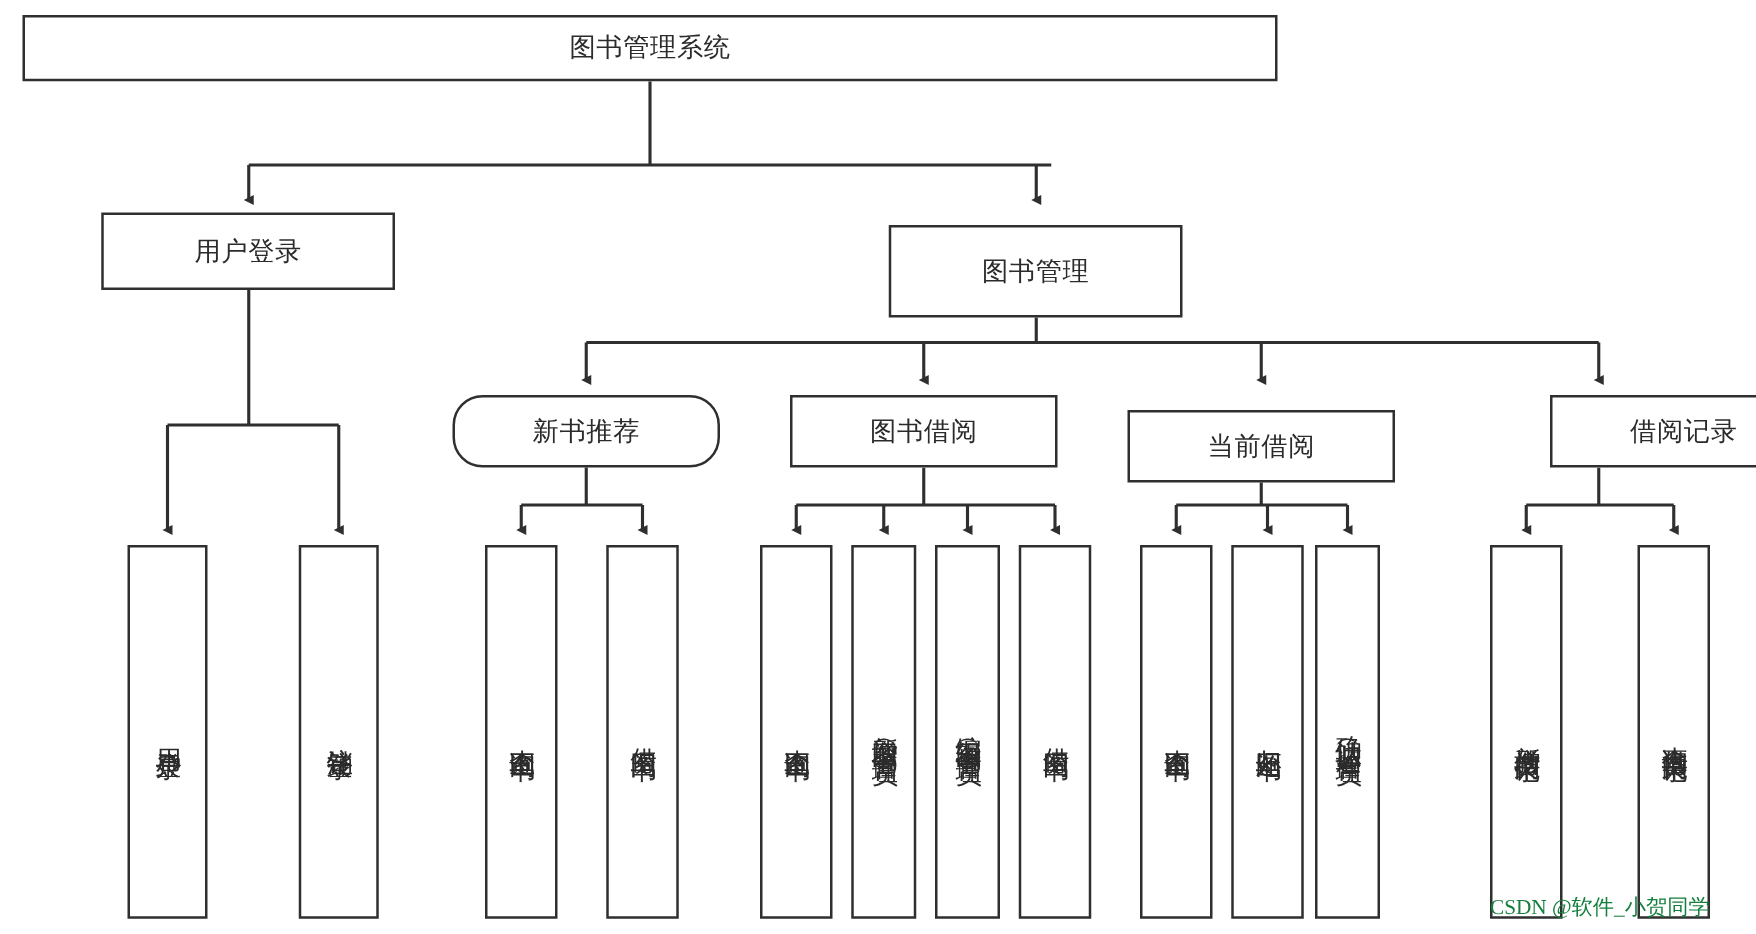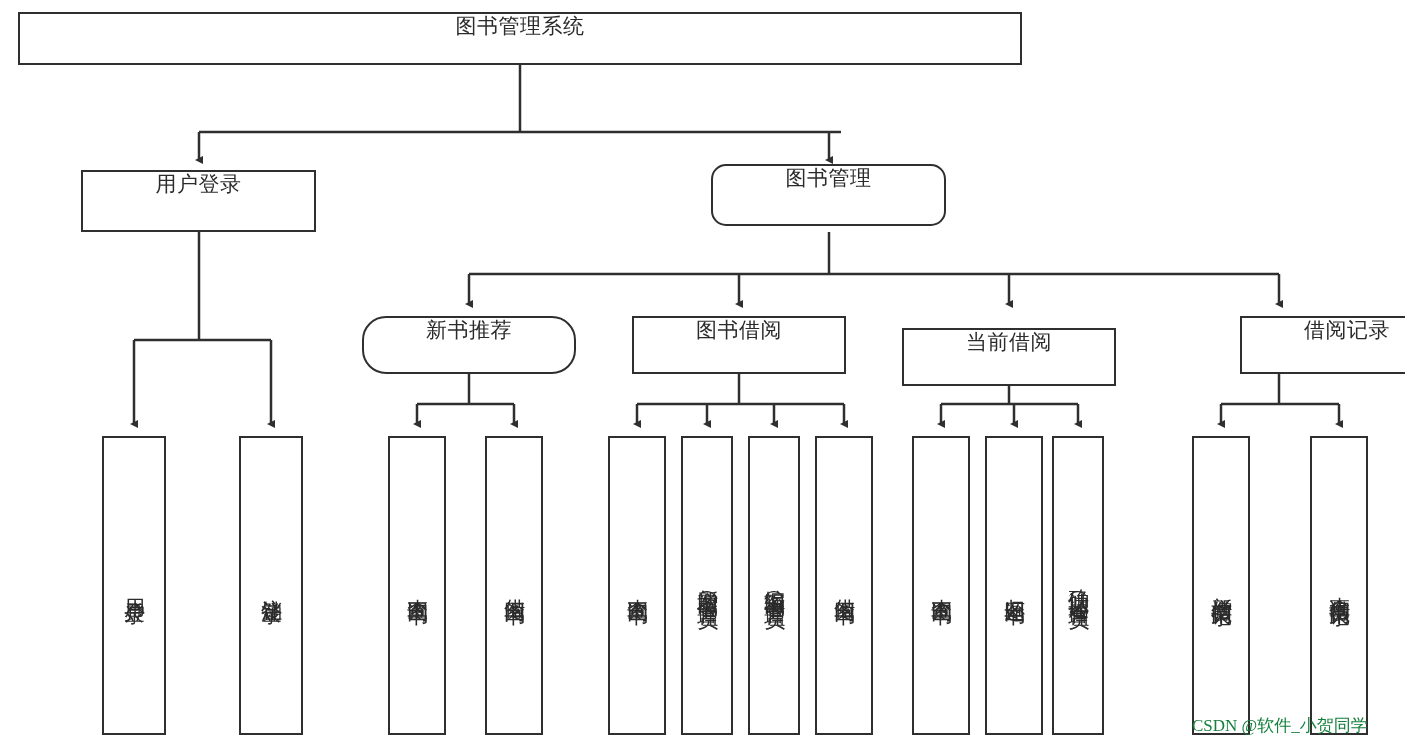--- a/index.html
+++ b/index.html
@@ -20,20 +20,21 @@
     left:0; top:0;
     width:1405px; height:747px;
     pointer-events:none;
   }
   .node{
     position:absolute;
     box-sizing:border-box;
     background:#ffffff;
     border:2.5px solid #2f2f2f;
     display:flex;
+    align-items:center;
     justify-content:center;
     z-index:2;
   }
   .node .lbl{
     font-size:21px;
     line-height:1.15;
     color:#2b2b2b;
     letter-spacing:0.5px;
     white-space:nowrap;
   }
@@ -124,21 +125,21 @@
     </g>
   </svg>
 
   <div class="node root" style="left: 18px; top: 12px; width: 1004px; height: 53px;">
     <span class="lbl">图书管理系统</span>
   </div>
 
   <div class="node lvl2" style="left: 81px; top: 170px; width: 235px; height: 62px;">
     <span class="lbl">用户登录</span>
   </div>
-  <div class="node lvl2" style="left: 711px; top: 164px; width: 235px; height: 62px; border-radius: 15px;">
+  <div class="node lvl2" style="left: 711px; top: 180px; width: 235px; height: 74px;">
     <span class="lbl">图书管理</span>
   </div>
 
   <div class="node lvl3" style="left: 362px; top: 316px; width: 214px; height: 58px; border-radius: 24px;">
     <span class="lbl">新书推荐</span>
   </div>
   <div class="node lvl3" style="left: 632px; top: 316px; width: 214px; height: 58px;">
     <span class="lbl">图书借阅</span>
   </div>
   <div class="node lvl3" style="left: 902px; top: 316px; width: 214px; height: 58px; margin-top: 12px;">

